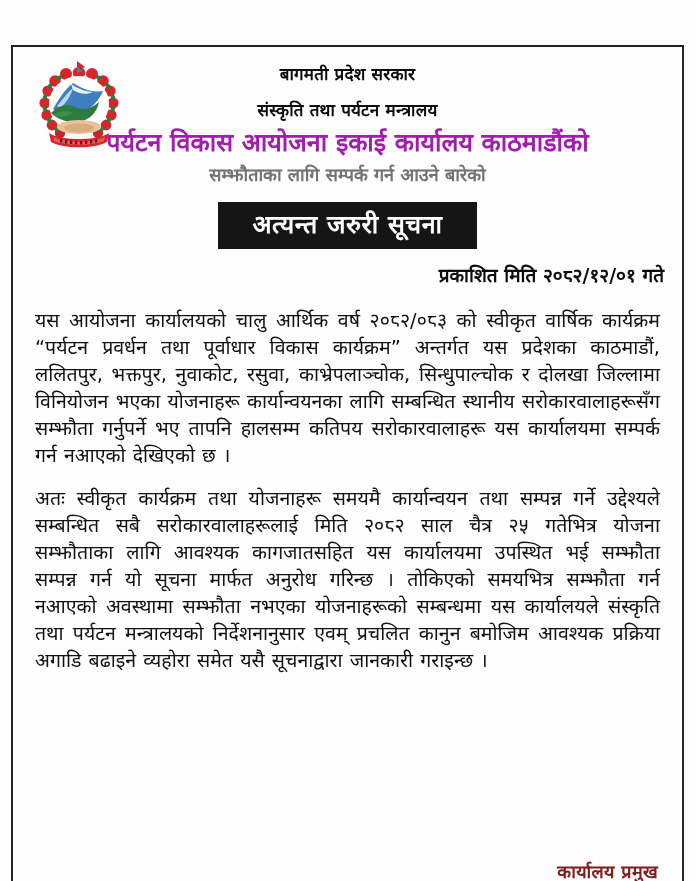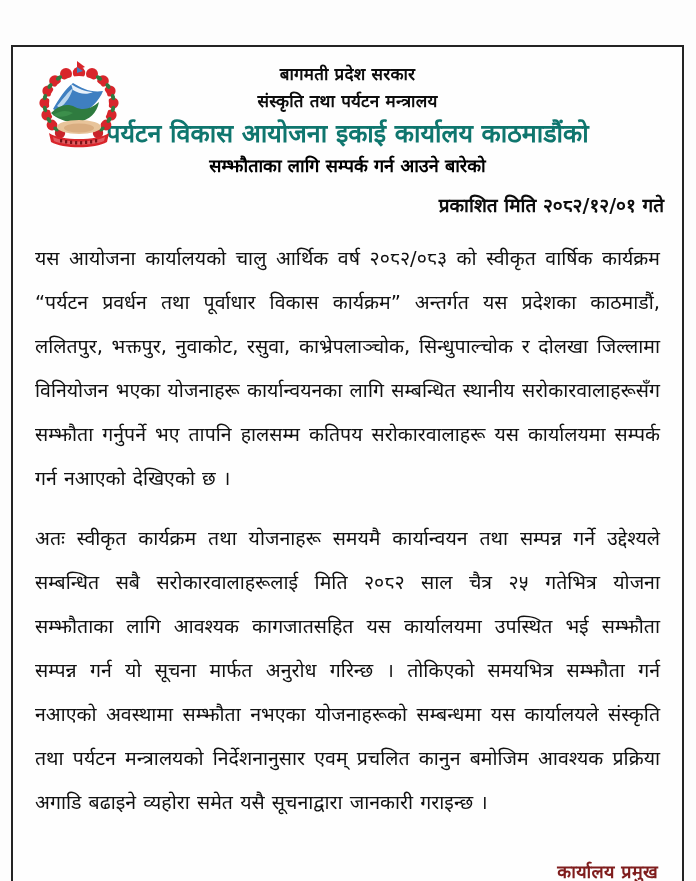--- a/index.html
+++ b/index.html
@@ -57,35 +57,35 @@
     text-align: center;
     padding-top: 8px;
   }
   .h-line1, .h-line2 {
     font-size: 17px;
     line-height: 26px;
     font-weight: 700;
     letter-spacing: 0.2px;
     color: #0d0d0d;
   }
-  .h-line2 { margin-top: 1px; }
+  .h-line2 { margin-top: 10px; }
   .h-main {
     font-size: 25px;
     line-height: 34px;
     font-weight: 700;
     margin-top: 3px;
-    color: #0f766e;
+    color: #a21caf;
     white-space: nowrap;
   }
   .h-sub {
     font-size: 18px;
     line-height: 27px;
     font-weight: 700;
     margin-top: 1px;
-    color: #000000;
+    color: #737373;
   }
 
   
   .banner-wrap {
     text-align: center;
     margin-top: 14px;
   }
   .banner {
     display: inline-block;
     background: #151515;
@@ -104,21 +104,21 @@
     color: #0d0d0d;
   }
 
   
   .body {
     margin-top: 19px;
     padding: 0 4px;
   }
   .para {
     font-size: 19.5px;
-    line-height: 44px;
+    line-height: 27px;
     text-align: justify;
     text-align-last: left;
     color: #111111;
     margin: 0 0 16px 0;
     word-spacing: 1px;
   }
   .para.p2 { margin-bottom: 18px; }
   .para.contact {
     margin-top: 6px;
     margin-bottom: 0;
@@ -208,20 +208,23 @@
         </svg>
       </div>
 
       <div class="header">
         <div class="h-line1">बागमती प्रदेश सरकार</div>
         <div class="h-line2">संस्कृति तथा पर्यटन मन्त्रालय</div>
         <div class="h-main">पर्यटन विकास आयोजना इकाई कार्यालय काठमाडौंको</div>
         <div class="h-sub">सम्झौताका लागि सम्पर्क गर्न आउने बारेको</div>
       </div>
 
+      <div class="banner-wrap">
+        <div class="banner">अत्यन्त जरुरी सूचना</div>
+      </div>
 
       <div class="pub-date">प्रकाशित मिति २०८२/१२/०१ गते</div>
 
       <div class="body">
         <p class="para p1">यस आयोजना कार्यालयको चालु आर्थिक वर्ष २०८२/०८३ को स्वीकृत वार्षिक कार्यक्रम “पर्यटन प्रवर्धन तथा पूर्वाधार विकास कार्यक्रम” अन्तर्गत यस प्रदेशका काठमाडौं, ललितपुर, भक्तपुर, नुवाकोट, रसुवा, काभ्रेपलाञ्चोक, सिन्धुपाल्चोक र दोलखा जिल्लामा विनियोजन भएका योजनाहरू कार्यान्वयनका लागि सम्बन्धित स्थानीय सरोकारवालाहरूसँग सम्झौता गर्नुपर्ने भए तापनि हालसम्म कतिपय सरोकारवालाहरू यस कार्यालयमा सम्पर्क गर्न नआएको देखिएको छ ।</p>
         <p class="para p2">अतः स्वीकृत कार्यक्रम तथा योजनाहरू समयमै कार्यान्वयन तथा सम्पन्न गर्ने उद्देश्यले सम्बन्धित सबै सरोकारवालाहरूलाई मिति २०८२ साल चैत्र २५ गतेभित्र योजना सम्झौताका लागि आवश्यक कागजातसहित यस कार्यालयमा उपस्थित भई सम्झौता सम्पन्न गर्न यो सूचना मार्फत अनुरोध गरिन्छ । तोकिएको समयभित्र सम्झौता गर्न नआएको अवस्थामा सम्झौता नभएका योजनाहरूको सम्बन्धमा यस कार्यालयले संस्कृति तथा पर्यटन मन्त्रालयको निर्देशनानुसार एवम् प्रचलित कानुन बमोजिम आवश्यक प्रक्रिया अगाडि बढाइने व्यहोरा समेत यसै सूचनाद्वारा जानकारी गराइन्छ ।</p>
       </div>
 
     </div>
 

